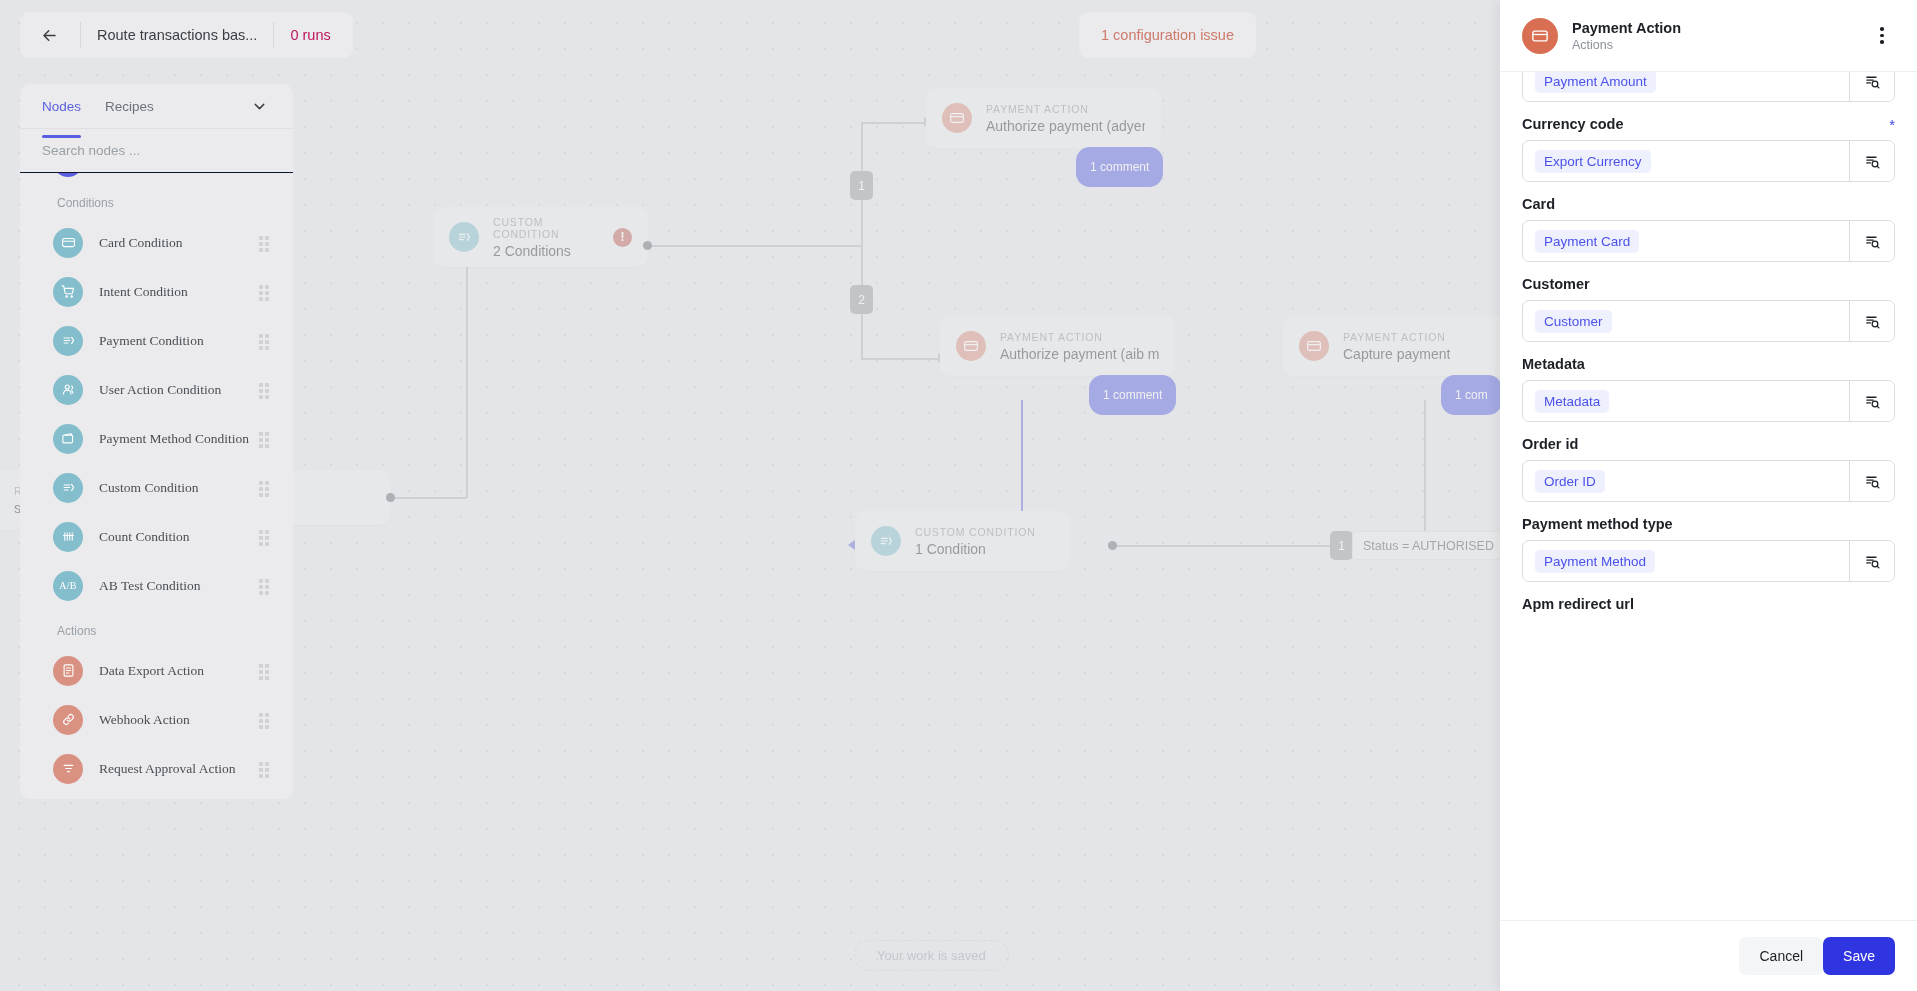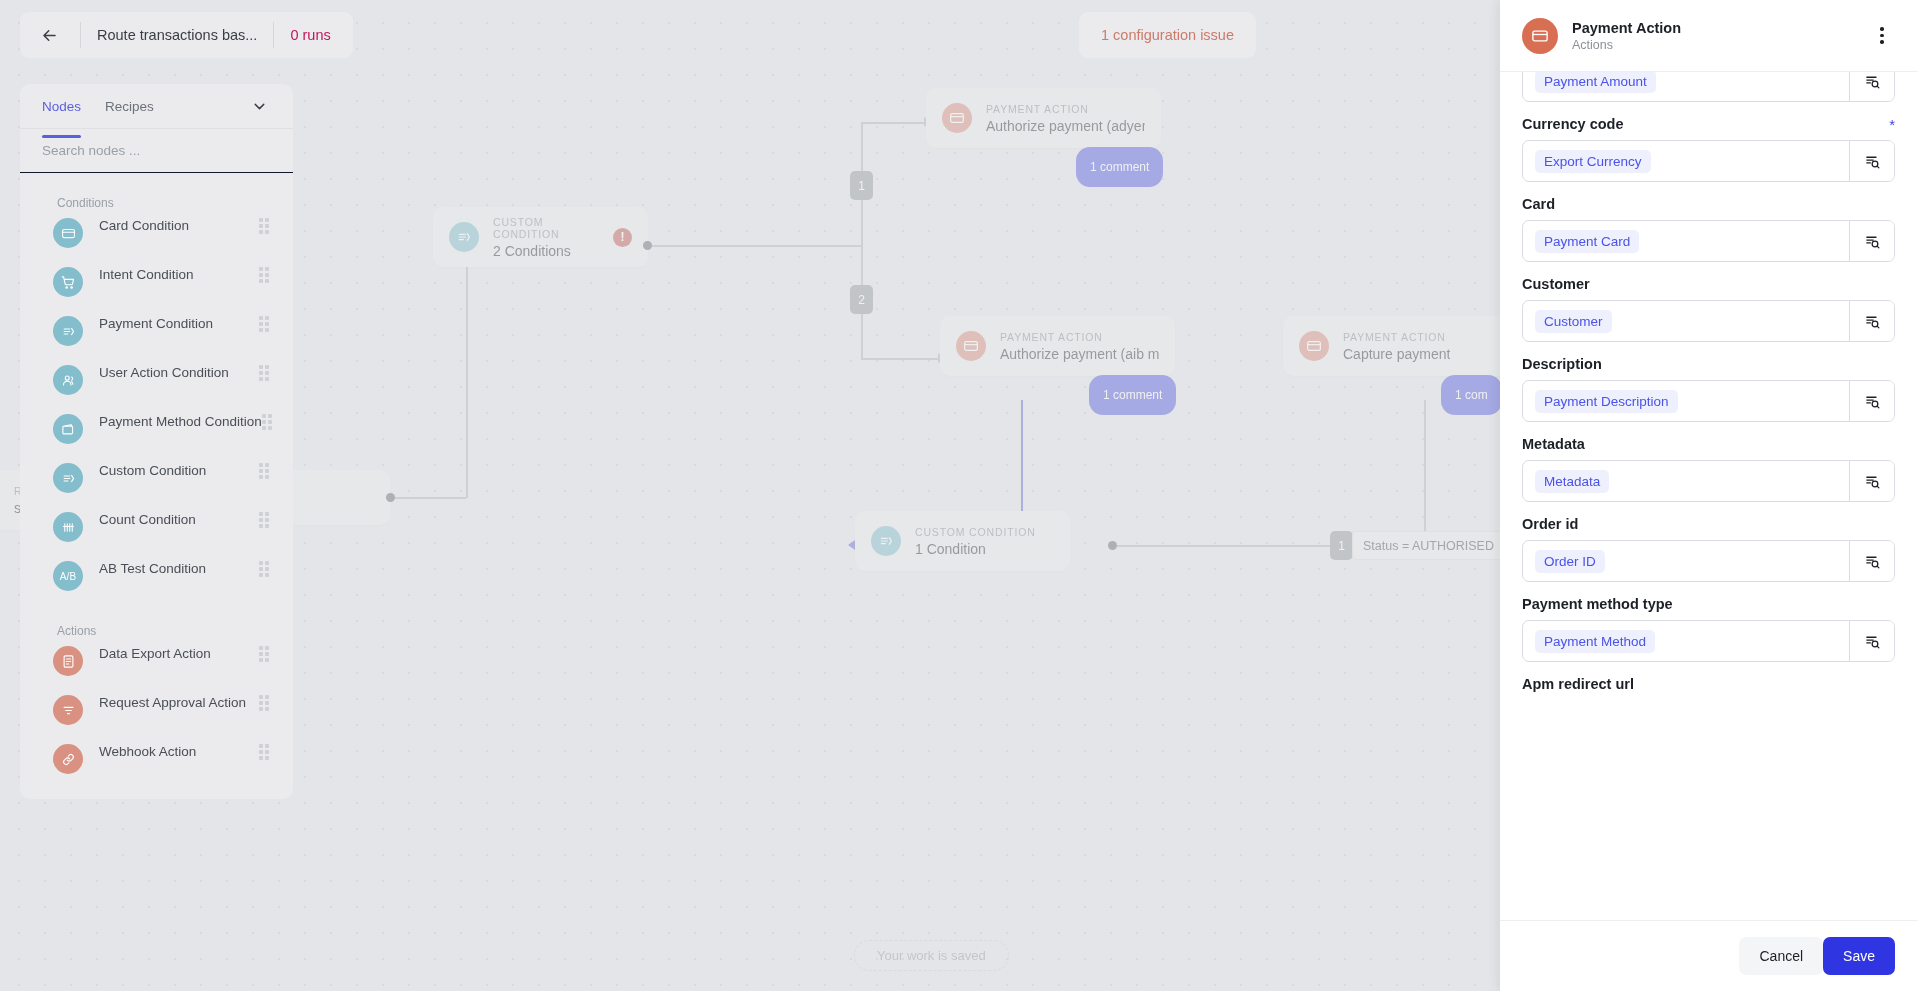--- a/index.html
+++ b/index.html
@@ -78,22 +78,22 @@
     width:100%; border:none; background:transparent; outline:none;
     font-size: 13.5px; color:#3a3d44; font-family: inherit;
   }
   #np-search input::placeholder { color:#9aa0a8; }
   #np-list { flex:1; overflow:hidden; position:relative; }
   #np-scroll { position:absolute; left:0; right:0; top:-31px; }
   .np-group-label {
     font-size: 12px; color:#9aa0a8; padding: 14px 0 8px 37px;
   }
   .np-item {
-    display:flex; align-items:flex-start; height: 49px;
-    padding: 0 20px 0 33px; cursor: pointer;
+    display:flex; align-items:center; height: 49px;
+    padding: 0 20px 0 33px; cursor: pointer; font-family: Liberation Serif, serif;
   }
   .np-icon {
     width: 30px; height:30px; border-radius:50%;
     display:flex;align-items:center;justify-content:center; flex:0 0 auto;
     color:#fff;
   }
   .np-icon.cond { background:#84bdcb; }
   .np-icon.act  { background:#d99182; }
   .np-icon.misc { background:#5a5fe0; }
   .np-label { font-size: 13.5px; color:#4a4e56; margin-left: 16px; white-space:nowrap; }
@@ -533,42 +533,42 @@
               <i></i>
               <i></i>
               <i></i>
               <i></i>
             </div>
         </div>
 
         <div class="np-item">
           <div class="np-icon act">
             <svg width="15" height="15" viewBox="0 0 24 24" fill="none" stroke="currentColor" stroke-width="1.8" stroke-linecap="round">
-                <path d="M5 7h14M7.5 12h9M10.5 17h3"></path>
-              </svg>
-          </div>
-          <div class="np-label">Request Approval Action</div>
+                <path d="M10 13a4 4 0 0 0 6 .5l2.5-2.5a4 4 0 0 0-5.7-5.7L11.5 6.8"></path>
+                <path d="M14 11a4 4 0 0 0-6-.5L5.5 13a4 4 0 0 0 5.7 5.7l1.2-1.2"></path>
+              </svg>
+          </div>
+          <div class="np-label">Webhook Action</div>
           <div class="np-drag">
               <i></i>
               <i></i>
               <i></i>
               <i></i>
               <i></i>
               <i></i>
             </div>
         </div>
 
         <div class="np-item">
           <div class="np-icon act">
             <svg width="15" height="15" viewBox="0 0 24 24" fill="none" stroke="currentColor" stroke-width="1.8" stroke-linecap="round">
-                <path d="M10 13a4 4 0 0 0 6 .5l2.5-2.5a4 4 0 0 0-5.7-5.7L11.5 6.8"></path>
-                <path d="M14 11a4 4 0 0 0-6-.5L5.5 13a4 4 0 0 0 5.7 5.7l1.2-1.2"></path>
-              </svg>
-          </div>
-          <div class="np-label">Webhook Action</div>
+                <path d="M5 7h14M7.5 12h9M10.5 17h3"></path>
+              </svg>
+          </div>
+          <div class="np-label">Request Approval Action</div>
           <div class="np-drag">
               <i></i>
               <i></i>
               <i></i>
               <i></i>
               <i></i>
               <i></i>
             </div>
         </div>
 
@@ -661,37 +661,20 @@
             <div class="fi-btn">
               <svg width="17" height="17" viewBox="0 0 24 24" fill="none" stroke="#1d2026" stroke-width="1.8" stroke-linecap="round">
                   <path d="M4 6h13M4 10h9M4 14h5"></path>
                   <circle cx="15.5" cy="15.5" r="4"></circle>
                   <path d="M18.5 18.5L21 21"></path>
                 </svg>
             </div>
           </div>
         </div>
 
-        <div class="field">
-          <div class="field-label-row">
-            <div class="field-label">Description</div>
-          </div>
-          <div class="field-input">
-            <div class="fi-main">
-                <span class="token">Payment Description</span>
-              </div>
-            <div class="fi-btn">
-              <svg width="17" height="17" viewBox="0 0 24 24" fill="none" stroke="#1d2026" stroke-width="1.8" stroke-linecap="round">
-                  <path d="M4 6h13M4 10h9M4 14h5"></path>
-                  <circle cx="15.5" cy="15.5" r="4"></circle>
-                  <path d="M18.5 18.5L21 21"></path>
-                </svg>
-            </div>
-          </div>
-        </div>
 
         <div class="field">
           <div class="field-label-row">
             <div class="field-label">Metadata</div>
           </div>
           <div class="field-input">
             <div class="fi-main">
                 <span class="token">Metadata</span>
               </div>
             <div class="fi-btn">

